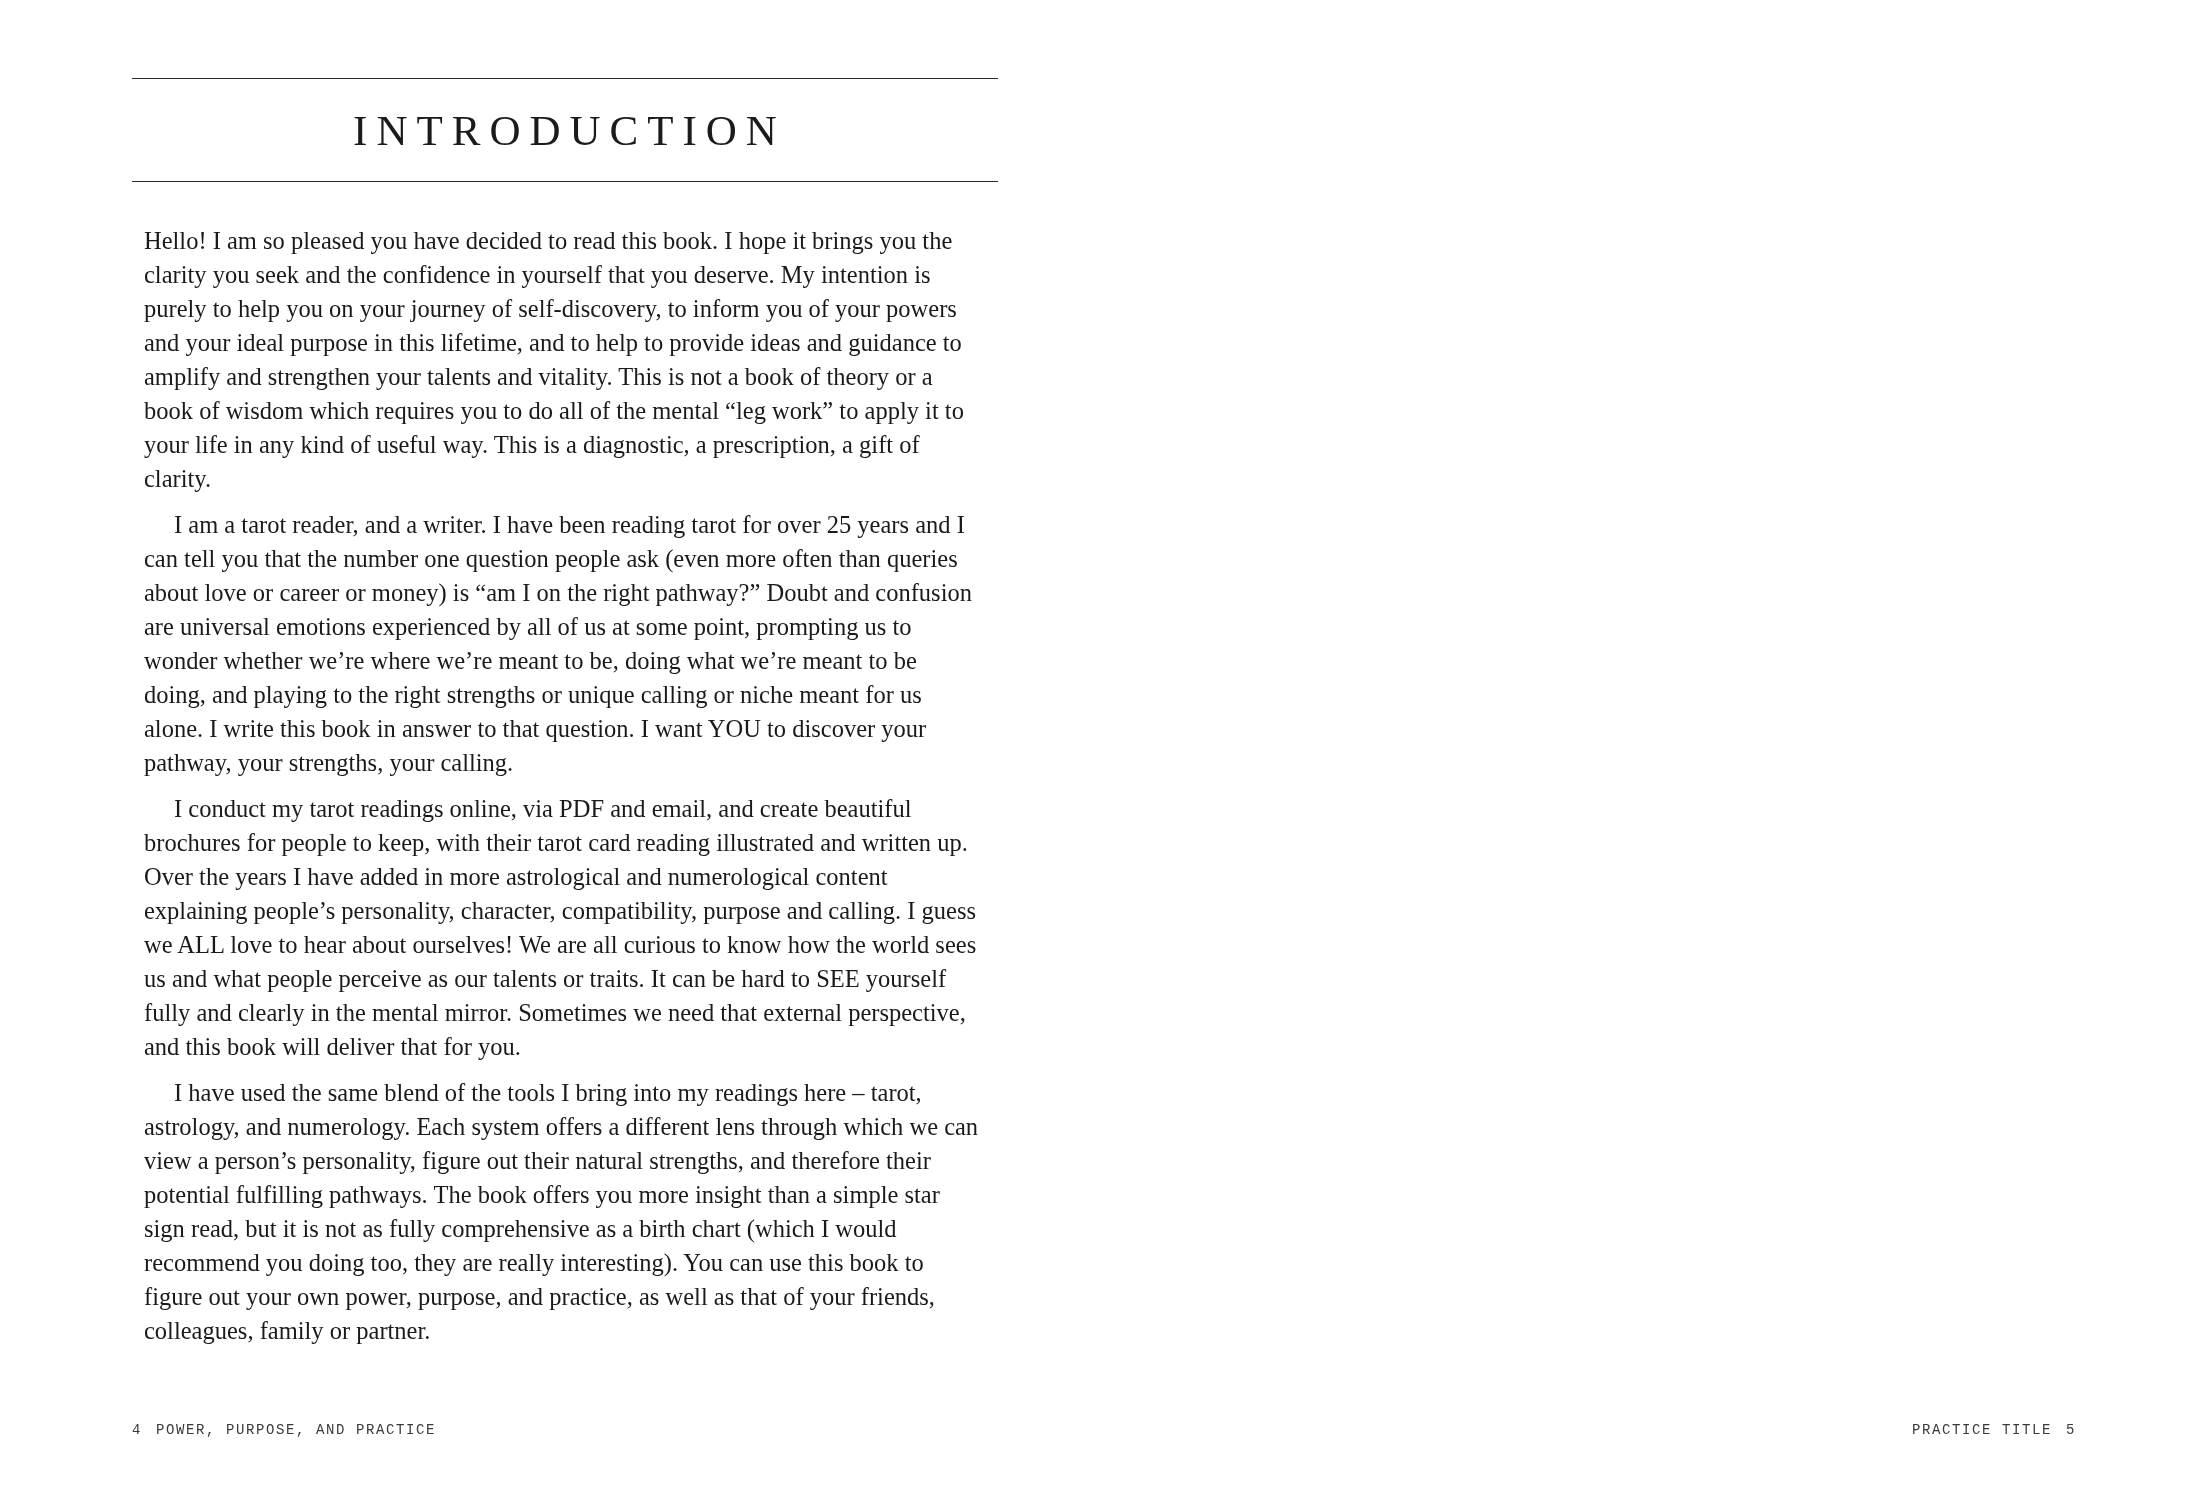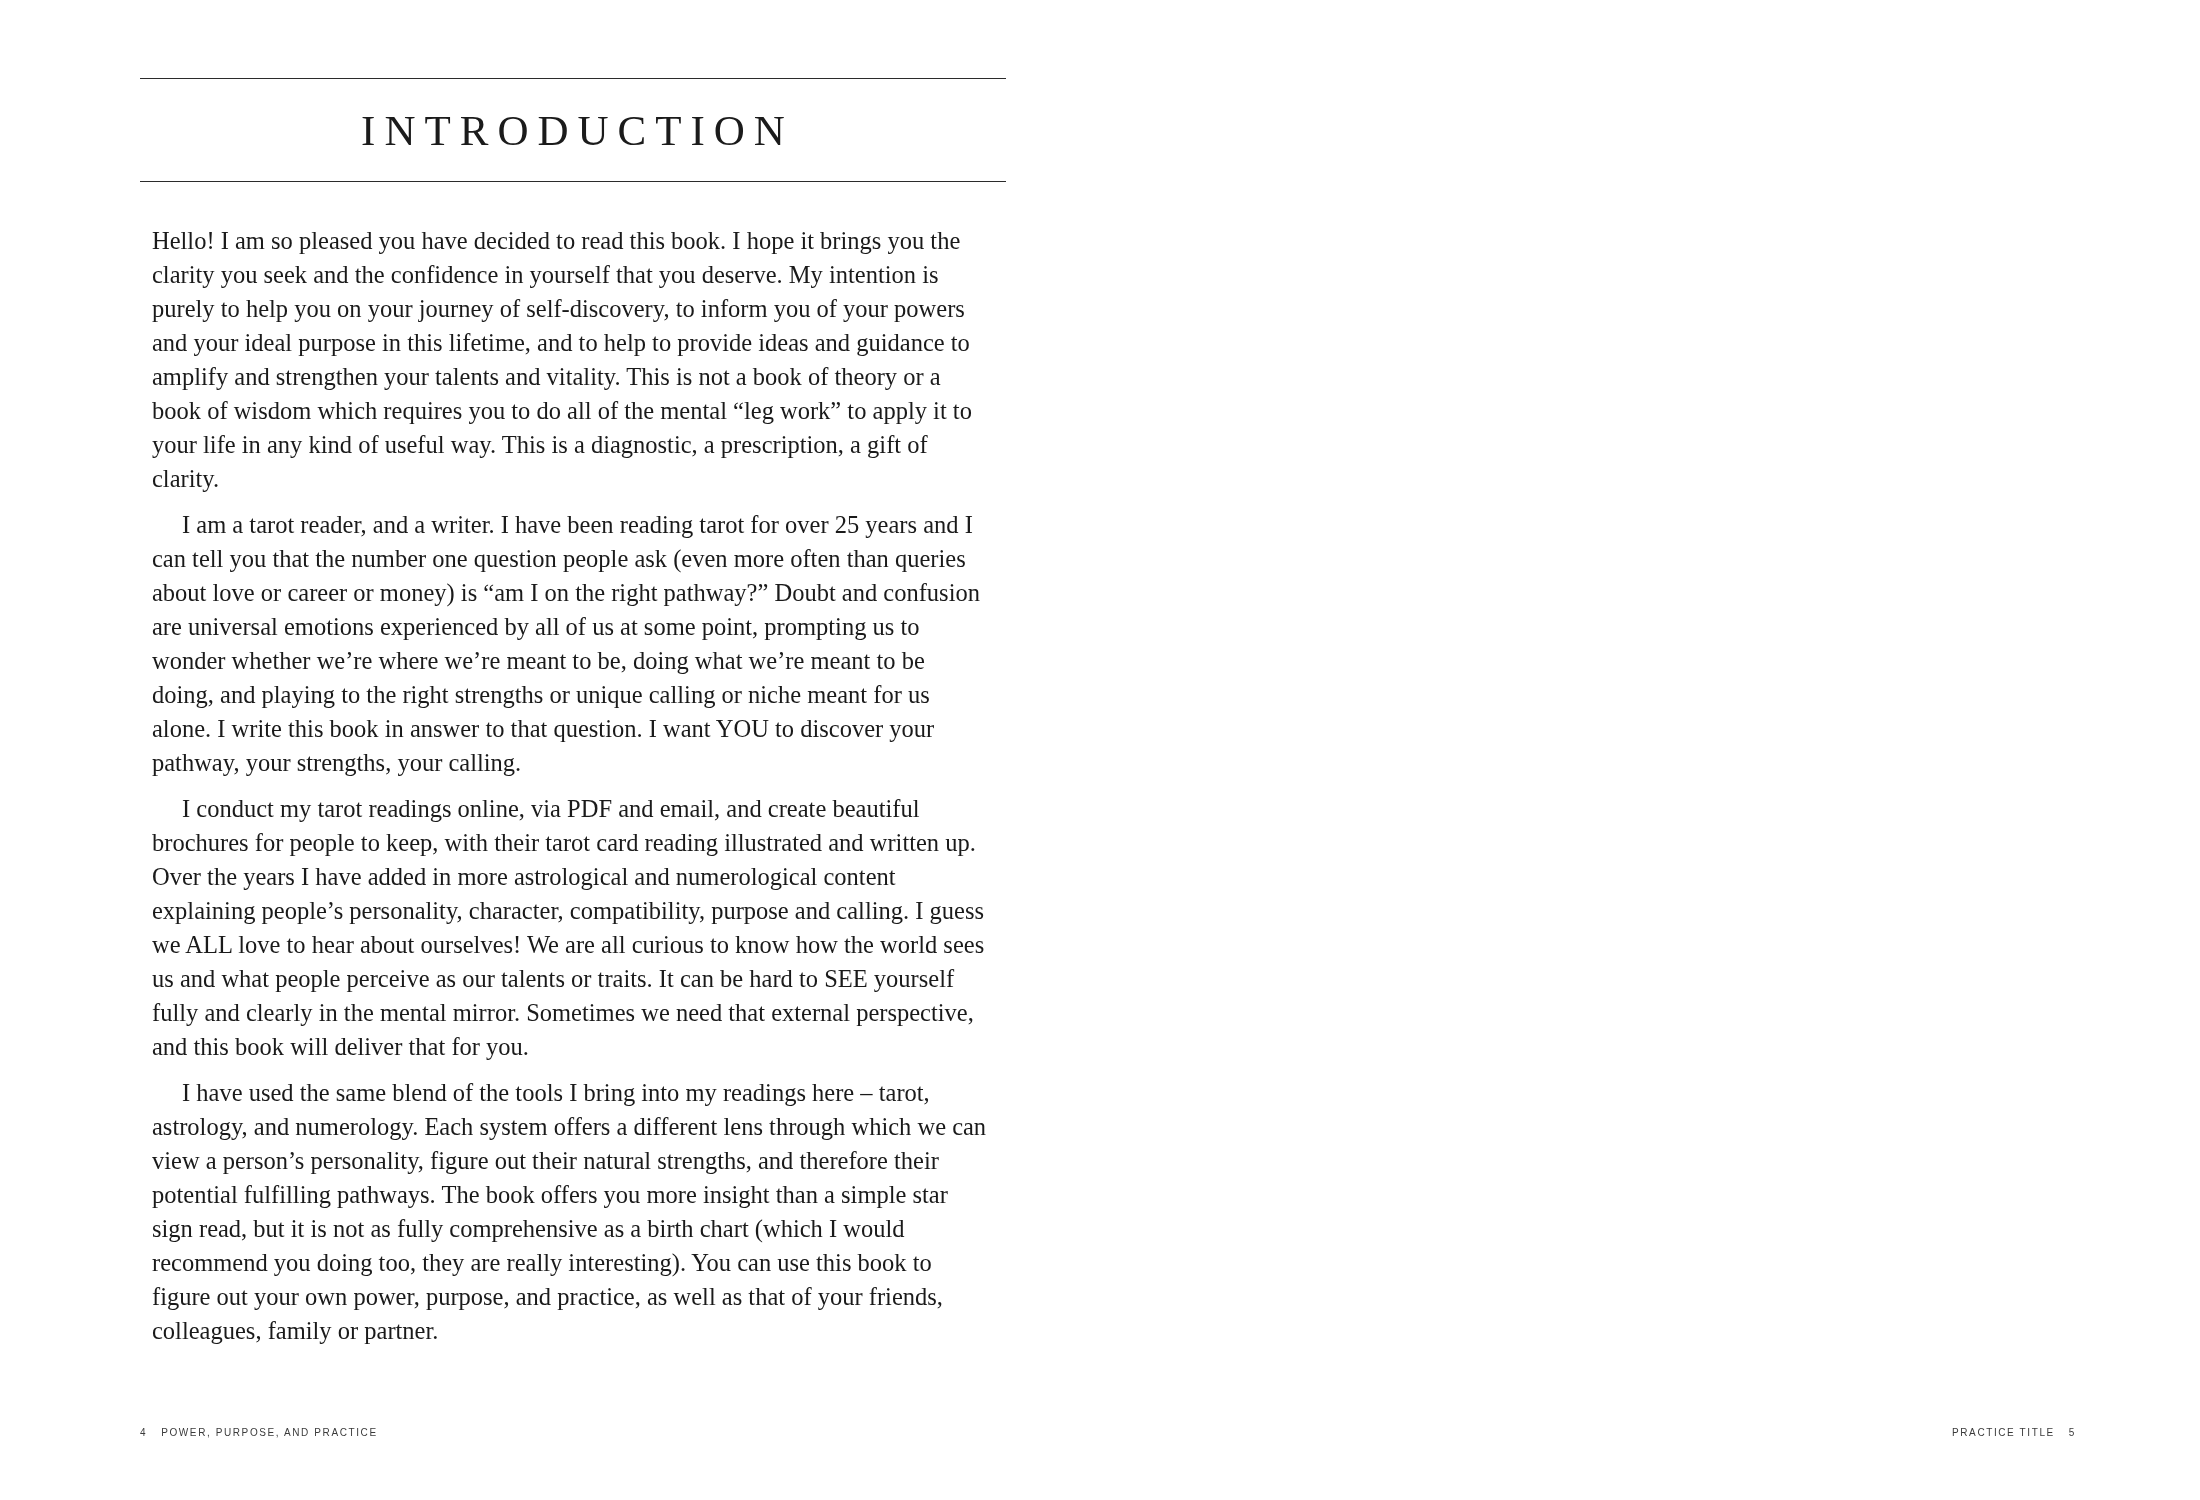--- a/index.html
+++ b/index.html
@@ -21,21 +21,21 @@
     background: #ffffff;
     box-sizing: border-box;
   }
   .page {
     position: absolute;
     top: 0;
     height: 1500px;
     box-sizing: border-box;
   }
   .page-left {
-    left: 16px;
+    left: 8px;
     width: 1100px;
     padding: 0 0 16px 0;
   }
   .page-right {
     left: 1100px;
     width: 1100px;
   }
 
   
   .heading-block {
@@ -81,22 +81,22 @@
     margin: 12px;
   }
   .col p.indent {
     text-indent: 30px;
   }
 
   
   .footer {
     position: absolute;
     bottom: 62px;
-    font-family: Liberation Sans, sans-serif;
-    font-size: 10px;
+    font-family: Liberation Mono, monospace;
+    font-size: 14px;
     letter-spacing: 1.6px;
     color: #3a3a3a;
   }
   .footer-left {
     left: 124px;
   }
   .footer-right {
     right: 124px;
     text-align: right;
   }

